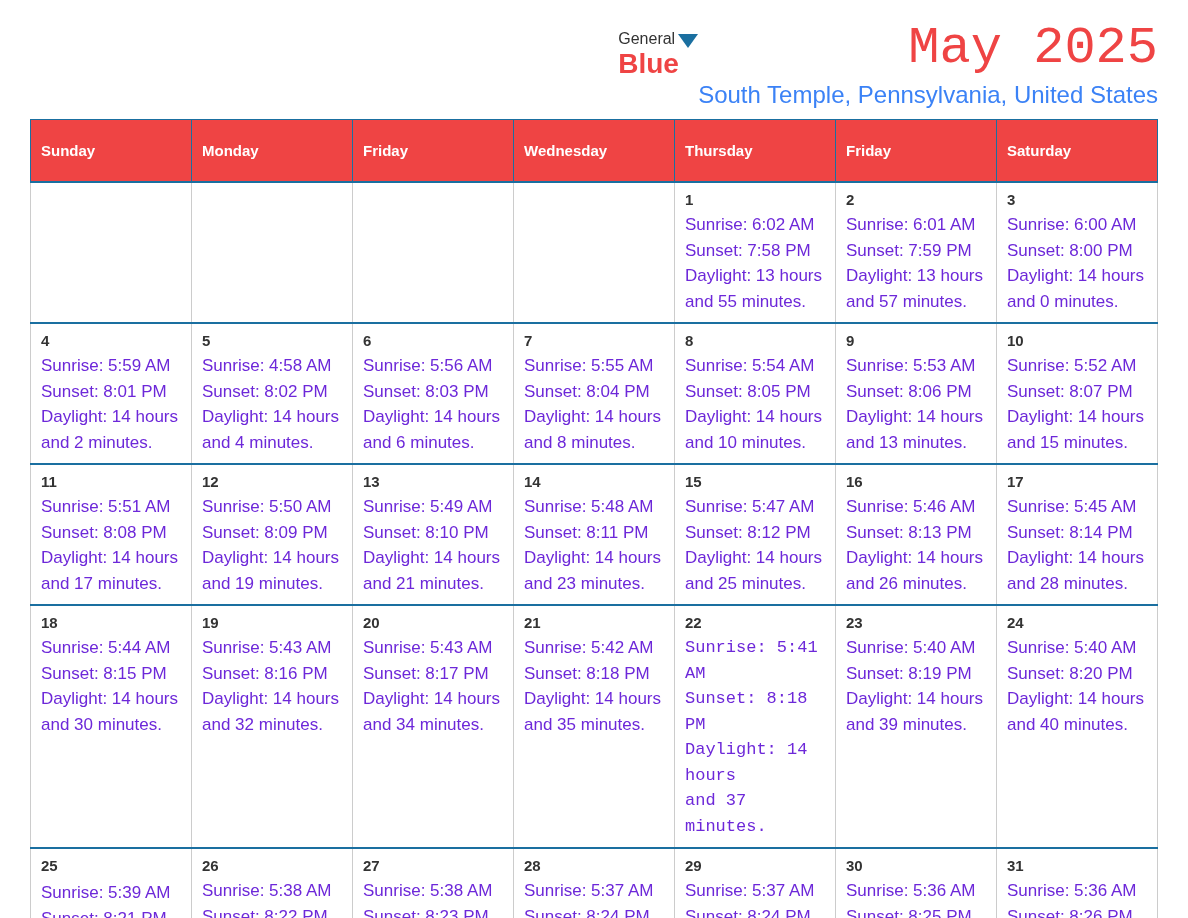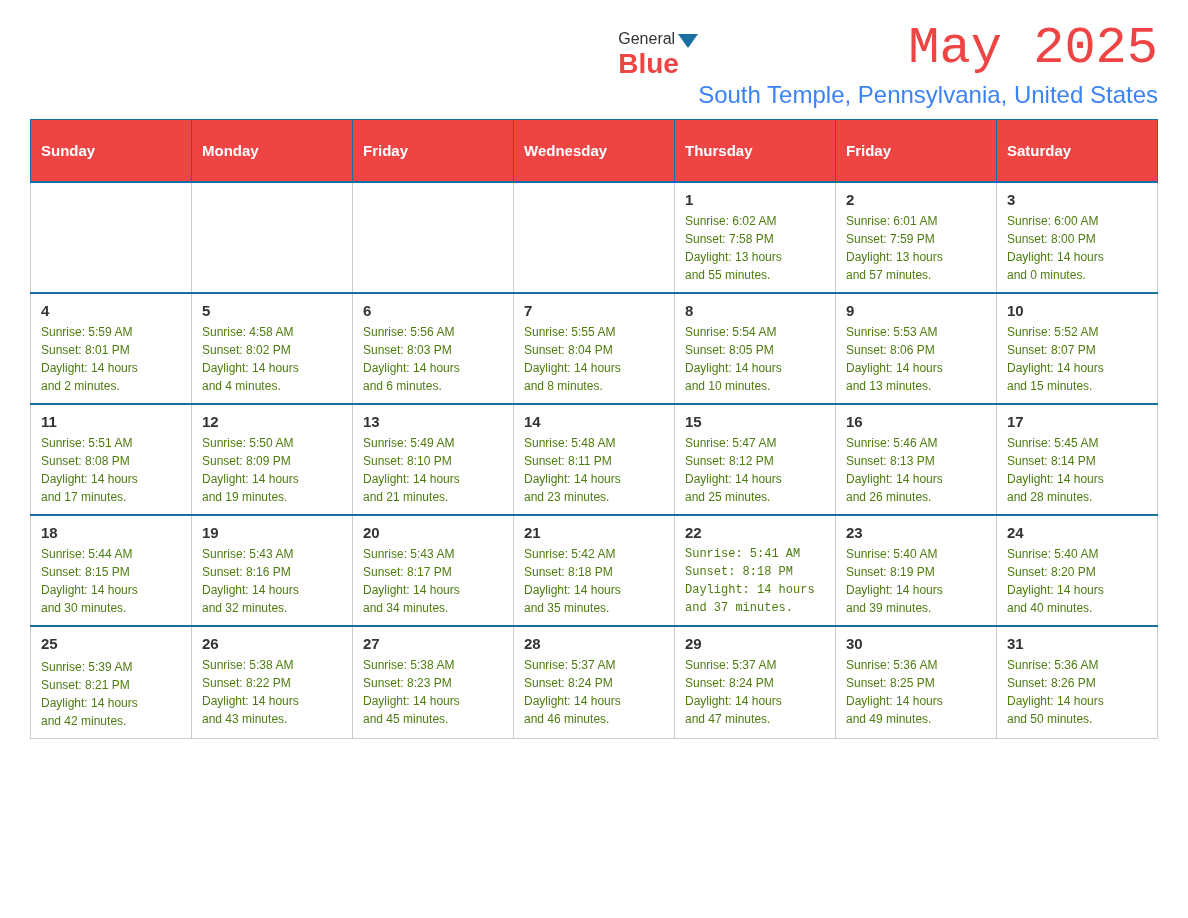--- a/index.html
+++ b/index.html
@@ -75,22 +75,22 @@
       border-top: 2px solid #1a6fa0;
     }
     .day-number {
       font-size: 15px;
       font-weight: bold;
       color: #333;
       margin-bottom: 4px;
       display: block;
     }
     .day-info {
-      font-size: 12px;
-      color: #4d7c0f;
+      font-size: 17px;
+      color: #6d28d9;
       line-height: 1.5;
     }
     .empty-cell {
       background: #fff;
     }
     .logo-line {
       display: flex;
       align-items: center;
     }
   </style>

